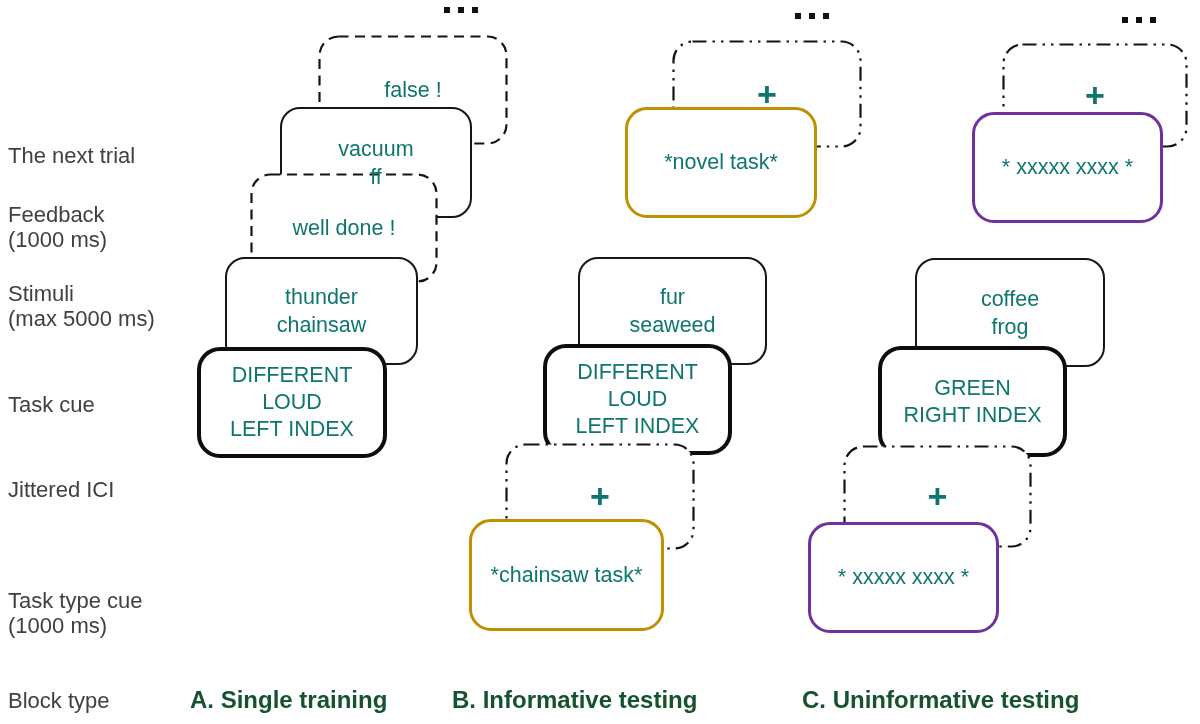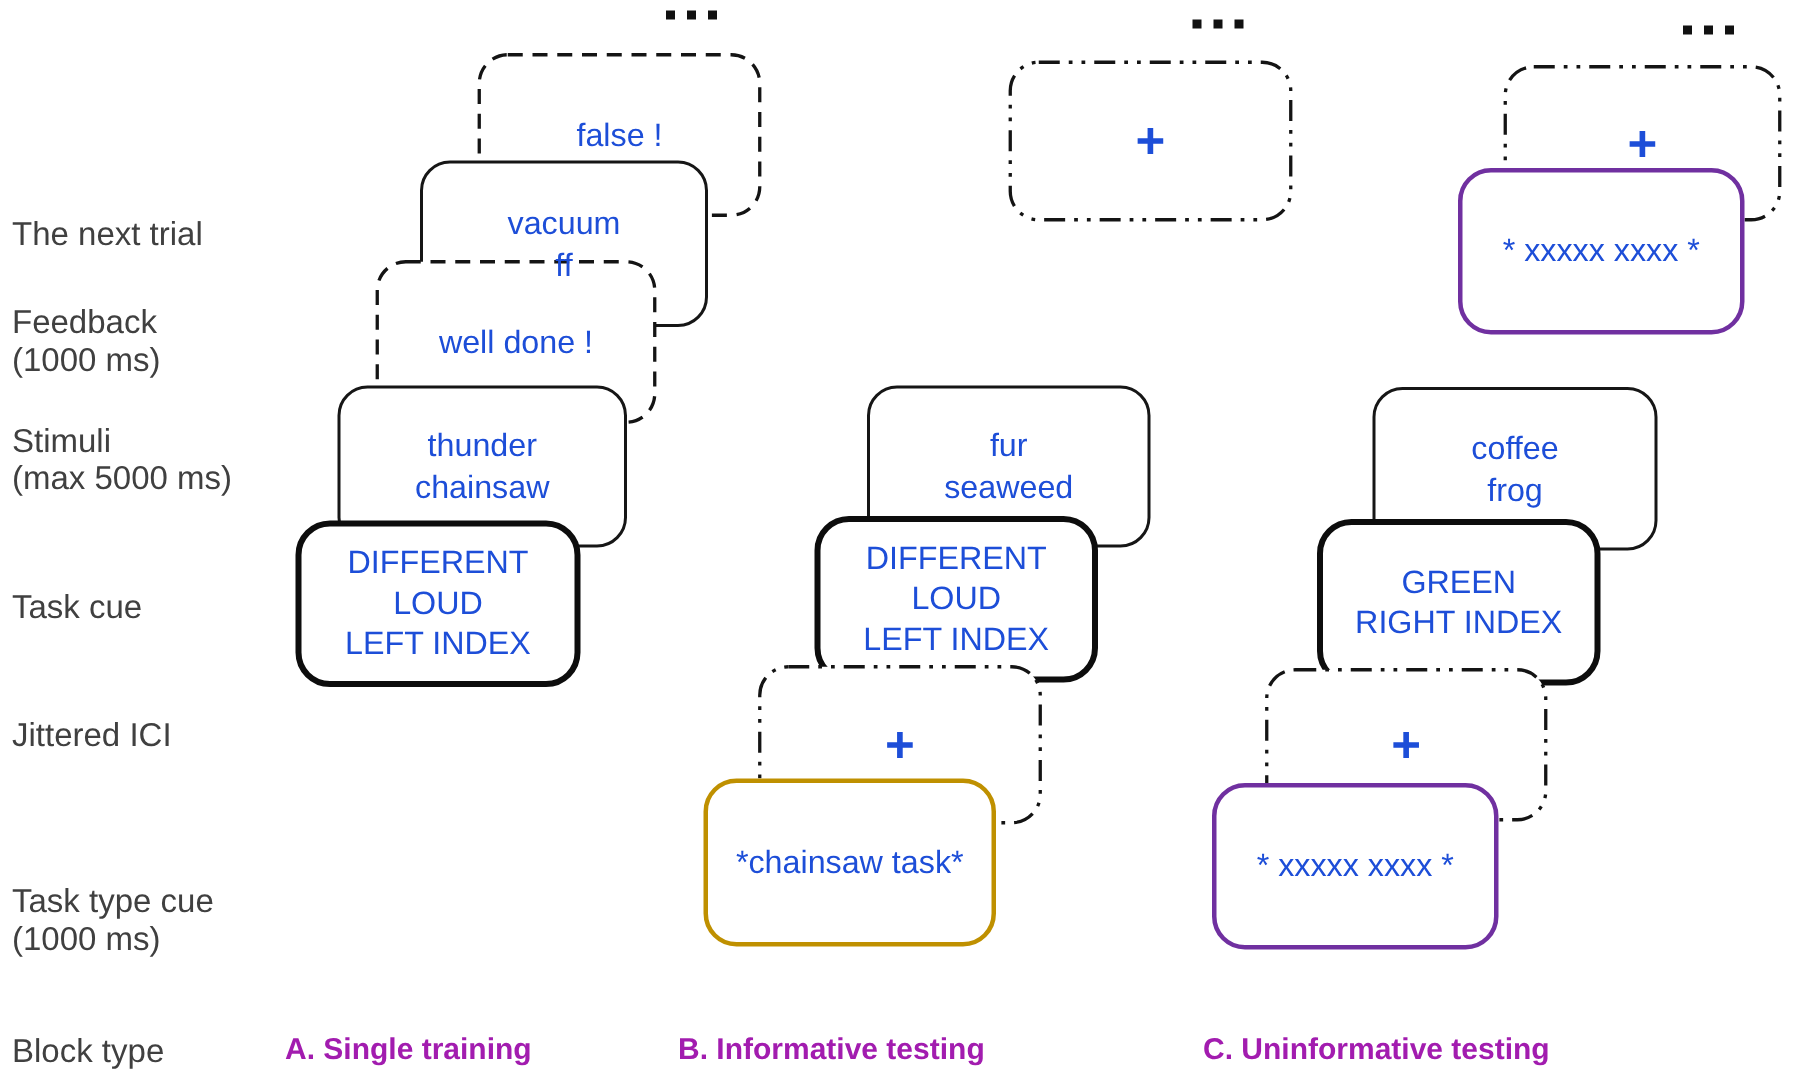--- a/index.html
+++ b/index.html
@@ -1,23 +1,23 @@
 <!DOCTYPE html>
 <html><head>
 <meta charset="utf-8">
 <style>
   html,body{margin:0;padding:0;background:#fff;}
   #stage{position:relative;width:1200px;height:724px;background:#fff;overflow:hidden;
          font-family:"Liberation Sans",sans-serif;color:#111;}
   .rowlab{position:absolute;left:8px;font-size:22px;line-height:25px;color:#404040;}
   .rowlab span{display:block;}
-  .blocklab{position:absolute;font-size:20px;font-weight:700;color:#a21caf;line-height:26px;}
+  .blocklab{position:absolute;font-size:24px;font-weight:700;color:#14532d;line-height:26px;}
   .card{position:absolute;background:#fff;border-radius:20px;display:flex;
         align-items:center;justify-content:center;text-align:center;
-        font-size:21.5px;color:#1d4ed8;box-sizing:border-box;}
+        font-size:21.5px;color:#0f766e;box-sizing:border-box;}
   .solid{border:2.5px solid #161616;}
   .thick{border:4.5px solid #0d0d0d;border-radius:23px;}
   .gold{border:3.5px solid #bf9000;border-radius:22px;}
   .purple{border:3.5px solid #7030a0;border-radius:22px;}
   .svgb{background:transparent;border:none;}
   .svgb svg{position:absolute;left:0;top:0;}
   .svgb rect{fill:#ffffff;stroke:#141414;stroke-width:2.2;}
   .svgb rect.dashed{stroke-dasharray:10 6.5;}
   .svgb rect.dashdot{stroke-dasharray:14 6 2.5 6 2.5 6;}
   .ct{position:relative;z-index:1;}
@@ -109,20 +109,23 @@
     </div>
   </div>
 
   <div class="card svgb" style="left:672px;top:40px;width:190px;height:108px;">
     <svg width="190" height="108">
       <rect class="dashdot" x="1.5" y="1.5" width="187" height="105" rx="19"></rect>
       </svg>
     <div class="ct"><span class="plus">+</span></div>
   </div>
 
+  <div class="card gold" style="left:625px;top:107px;width:192px;height:111px;">
+    <div class="ct"><span>*novel task*</span></div>
+  </div>
 
   <div class="card solid" style="left:578px;top:257px;width:189px;height:108px;">
     <div class="ct">
       <span class="ln">fur</span>
       <span class="ln">seaweed</span>
     </div>
   </div>
 
   <div class="card thick" style="left:543px;top:344px;width:189px;height:111px;">
     <div class="ct">

